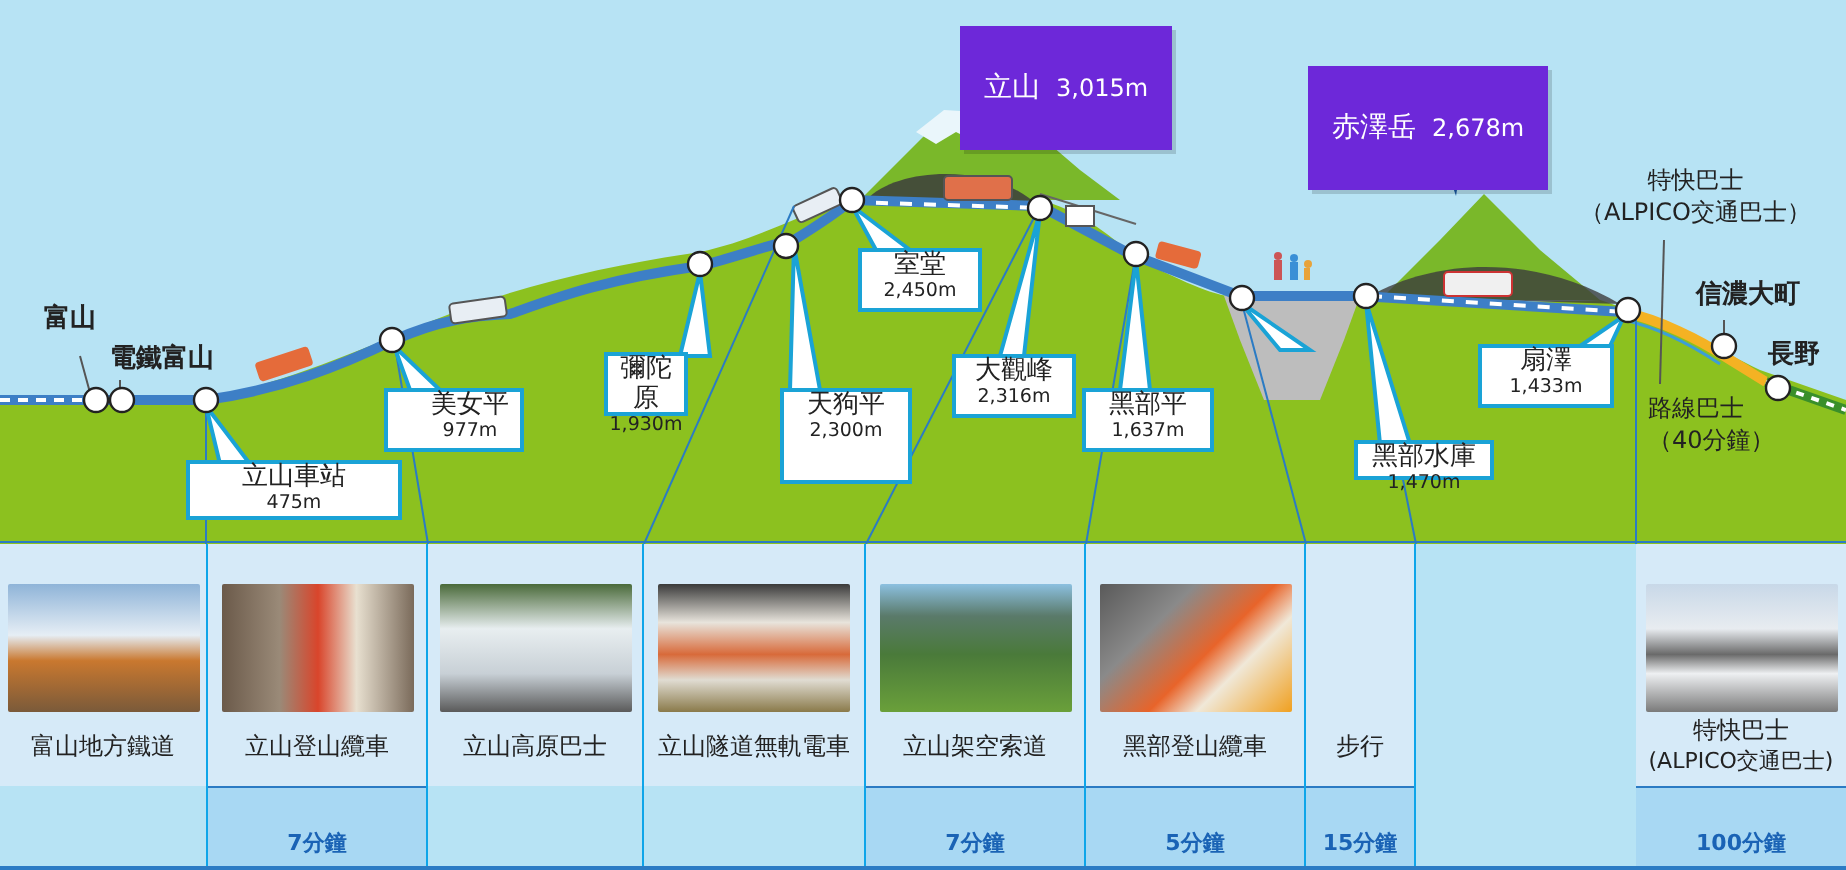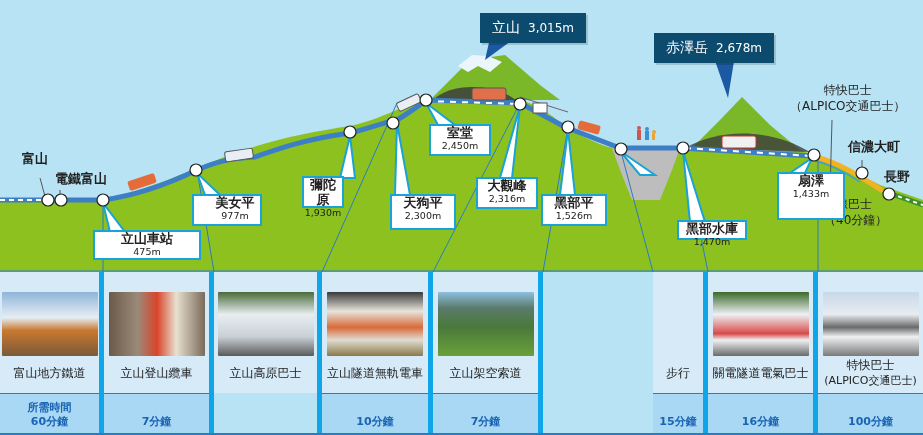--- a/index.html
+++ b/index.html
@@ -2,39 +2,39 @@
 <html><head>
 <meta charset="utf-8">
 <style>
   * { box-sizing: border-box; margin: 0; padding: 0; }
   html, body { width: 923px; height: 435px; overflow: hidden; background: #b7e3f4; }
   body { font-family: "DejaVu Sans", "Liberation Sans", sans-serif; position: relative; }
   #stage { position: absolute; left: 0; top: 0; width: 923px; height: 435px; }
   svg#map { position: absolute; left: 0; top: 0; }
 
   .peak-label {
-    position: absolute; background: #0c4a6e; color: #fff; font-size: 14px;
-    padding: 6px 12px; white-space: nowrap; box-shadow: 2px 2px 0 rgba(0,0,0,0.15);
+    position: absolute; background: #6d28d9; color: #fff; font-size: 14px;
+    padding: 22px 12px; white-space: nowrap; box-shadow: 2px 2px 0 rgba(0,0,0,0.15);
   }
   .peak-label .h { font-size: 12px; margin-left: 8px; }
 
   .callout {
     position: absolute; background: #fff; border: 2px solid #1aa3d6;
     text-align: center; color: #222; line-height: 1.15;
   }
-  .callout .nm { font-size: 13px; font-weight: bold; display: block; }
+  .callout .nm { font-size: 13px; font-weight: normal; display: block; }
   .callout .el { font-size: 9.5px; display: block; }
 
   .city { position: absolute; font-size: 13px; font-weight: bold; color: #222; white-space: nowrap; }
   .note { position: absolute; font-size: 12px; color: #222; text-align: center; white-space: nowrap; line-height: 1.35; }
 
   #table { position: absolute; left: 0; top: 272px; width: 923px; height: 163px; }
   .col {
     position: absolute; top: 0; height: 163px;
-    border-right: 5px solid #0ea5e9;
+    border-right: 1px solid #0ea5e9;
   }
   .col .upper { position: absolute; top: 0; left: 0; right: 0; height: 121px; background: #d6eaf8; }
   .col .lower { position: absolute; top: 121px; left: 0; right: 0; height: 42px; background: #a8d8f3; border-top: 1px solid #2b7bc4; }
   .col .photo { position: absolute; top: 20px; left: 50%; transform: translateX(-50%); width: 96px; height: 64px; border-radius: 1px; overflow: hidden; }
   .col .mode { position: absolute; top: 94px; left: 0; right: 0; text-align: center; font-size: 12px; color: #222; line-height: 1.3; }
   .col .mode.two { top: 86px; }
   .col .time { position: absolute; bottom: 6px; left: 0; right: 0; text-align: center; font-size: 11px; color: #1a63b5; font-weight: bold; }
   .col .timehdr { position: absolute; top: 6px; left: 0; right: 0; text-align: center; font-size: 11px; color: #1a63b5; font-weight: bold; }
   #table-bottom { position: absolute; left: 0; right: 0; bottom: 0; height: 2px; background: #2b7bc4; }
 </style>
@@ -168,55 +168,51 @@
   <span class="el">475m</span>
 </div>
 <div class="callout" style="left:192px; top:194px; width:70px; height:32px;padding-left:16px;">
   <span class="nm">美女平</span>
   <span class="el">977m</span>
 </div>
 <div class="callout" style="left:302px; top:176px; width:42px; height:32px;">
   <span class="nm">彌陀原</span>
   <span class="el">1,930m</span>
 </div>
-<div class="callout" style="left:390px; top:194px; width:66px; height:36px;">
+<div class="callout" style="left:390px; top:194px; width:66px; height:48px;">
   <span class="nm">天狗平</span>
   <span class="el">2,300m</span>
 </div>
 <div class="callout" style="left:429px; top:124px; width:62px; height:32px;">
   <span class="nm">室堂</span>
   <span class="el">2,450m</span>
 </div>
 <div class="callout" style="left:476px; top:177px; width:62px; height:32px;">
   <span class="nm">大觀峰</span>
   <span class="el">2,316m</span>
 </div>
 <div class="callout" style="left:541px; top:194px; width:66px; height:32px;">
   <span class="nm">黑部平</span>
-  <span class="el">1,526m</span>
+  <span class="el">1,637m</span>
 </div>
 <div class="callout" style="left:677px; top:220px; width:70px; height:20px;">
   <span class="nm">黑部水庫</span>
   <span class="el">1,470m</span>
 </div>
-<div class="callout" style="left:777px; top:172px; width:68px; height:48px;">
+<div class="callout" style="left:739px; top:172px; width:68px; height:32px;">
   <span class="nm">扇澤</span>
   <span class="el">1,433m</span>
 </div>
 
 <div id="table">
   <div class="col" style="left:0; width:104px;">
     <div class="upper">
       <div class="photo" style="background:linear-gradient(#8fb4d8 0%, #e6eef5 40%, #c9782f 60%, #7a5a3a 100%);"></div>
       <div class="mode">富山地方鐵道</div>
     </div>
-    <div class="lower">
-      <div class="timehdr">所需時間</div>
-      <div class="time">60分鐘</div>
-    </div>
   </div>
   <div class="col" style="left:104px; width:110px;">
     <div class="upper">
       <div class="photo" style="background:linear-gradient(90deg,#6b5a4a 0%,#9a8a78 30%,#d9452b 50%,#e8e0d0 70%,#7a6a5a 100%);"></div>
       <div class="mode">立山登山纜車</div>
     </div>
     <div class="lower">
       <div class="time">7分鐘</div>
     </div>
   </div>
@@ -224,48 +220,45 @@
     <div class="upper">
       <div class="photo" style="background:linear-gradient(#4a6a3a 0%,#e8eef0 35%,#c8d0d6 70%,#5a5a5a 100%);"></div>
       <div class="mode">立山高原巴士</div>
     </div>
   </div>
   <div class="col" style="left:322px; width:111px;">
     <div class="upper">
       <div class="photo" style="background:linear-gradient(#3a3a3a 0%,#e8e4dc 30%,#d86a3a 55%,#e0dcd2 75%,#8a7a4a 100%);"></div>
       <div class="mode">立山隧道無軌電車</div>
     </div>
-    <div class="lower">
-      <div class="time">10分鐘</div>
-    </div>
   </div>
   <div class="col" style="left:433px; width:110px;">
     <div class="upper">
       <div class="photo" style="background:linear-gradient(#8cc0e0 0%,#5a7a6a 25%,#4a7a3a 55%,#6aa03a 100%);"></div>
       <div class="mode">立山架空索道</div>
     </div>
     <div class="lower">
       <div class="time">7分鐘</div>
     </div>
   </div>
+  <div class="col" style="left:543px; width:110px;">
+    <div class="upper">
+      <div class="photo" style="background:linear-gradient(135deg,#5a5a5a 0%,#8a8a8a 30%,#e8642a 55%,#f0e8d8 70%,#f0a020 100%);"></div>
+      <div class="mode">黑部登山纜車</div>
+    </div>
+    <div class="lower">
+      <div class="time">5分鐘</div>
+    </div>
+  </div>
   <div class="col" style="left:653px; width:55px;">
     <div class="upper">
       <div class="mode">步行</div>
     </div>
     <div class="lower">
       <div class="time">15分鐘</div>
-    </div>
-  </div>
-  <div class="col" style="left:708px; width:110px;">
-    <div class="upper">
-      <div class="photo" style="background:linear-gradient(#3a6a2a 0%,#eef0f2 35%,#d84a4a 65%,#eef0f2 75%,#6a6a6a 100%);"></div>
-      <div class="mode">關電隧道電氣巴士</div>
-    </div>
-    <div class="lower">
-      <div class="time">16分鐘</div>
     </div>
   </div>
   <div class="col" style="left:818px; width:105px; border-right:none;">
     <div class="upper">
       <div class="photo" style="background:linear-gradient(#c8d8e8 0%,#e8ecf0 35%,#6a6a6a 55%,#eef0f2 70%,#7a7a7a 100%);"></div>
       <div class="mode two">
         <div>特快巴士</div>
         <div style="font-size:11px;">(ALPICO交通巴士)</div>
       </div>
     </div>

